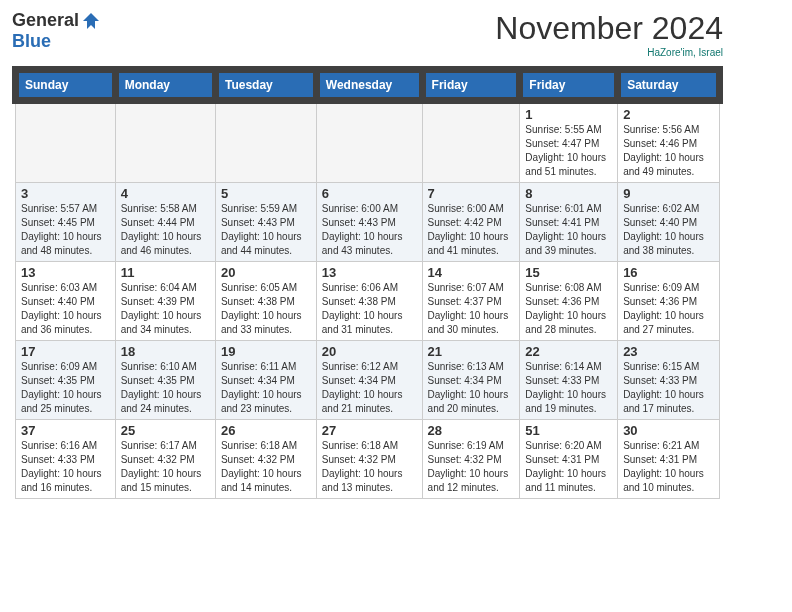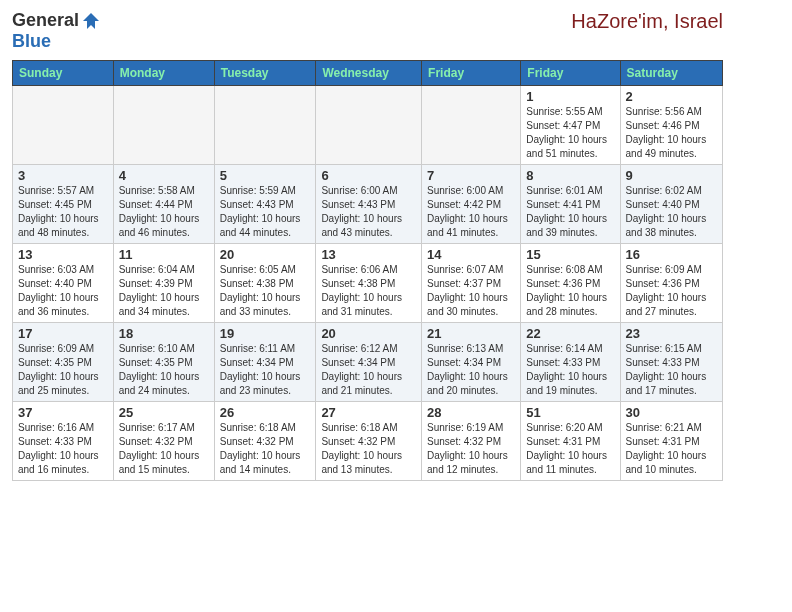--- a/index.html
+++ b/index.html
@@ -46,35 +46,35 @@
     }
     .title-block {
       text-align: right;
     }
     .month-title {
       font-size: 32px;
       font-weight: normal;
       color: #333;
     }
     .location {
-      font-size: 20px;
-      color: #7f1d1d;
+      font-size: 10px;
+      color: #0f766e;
     }
     .calendar {
       width: 100%;
       border-collapse: collapse;
     }
     .calendar th {
       background-color: #2a6db5;
-      color: #86efac;
+      color: #ffffff;
       font-size: 12px;
       font-weight: bold;
       text-align: left;
       padding: 5px 6px;
-      border: 1px solid #404040;
+      border: 7px solid #404040;
     }
     .calendar td {
       border: 1px solid #ccc;
       vertical-align: top;
       padding: 3px 5px;
       width: 113px;
       min-height: 72px;
       font-size: 10px;
       color: #333;
       background: #fff;
@@ -110,20 +110,21 @@
         <span class="logo-general">General</span>
         <svg class="logo-icon" viewBox="0 0 20 20">
           <polygon points="10,2 18,10 14,10 14,18 10,14 6,18 6,10 2,10" fill="#2a6db5"></polygon>
         </svg>
       </div>
       <div>
         <span class="logo-blue">Blue</span>
       </div>
     </div>
     <div class="title-block">
+      <div class="month-title">November 2024</div>
       <div class="location">HaZore'im, Israel</div>
     </div>
   </div>
 
   <table class="calendar">
     <thead>
       <tr>
         <th>Sunday</th>
         <th>Monday</th>
         <th>Tuesday</th>

